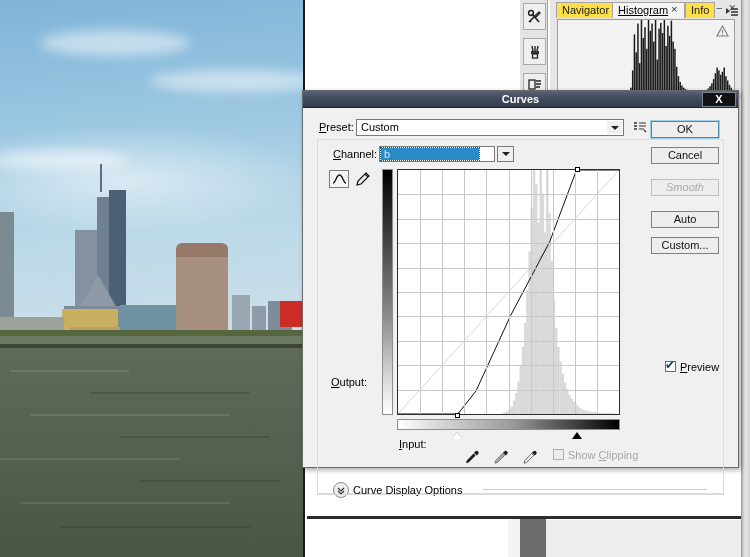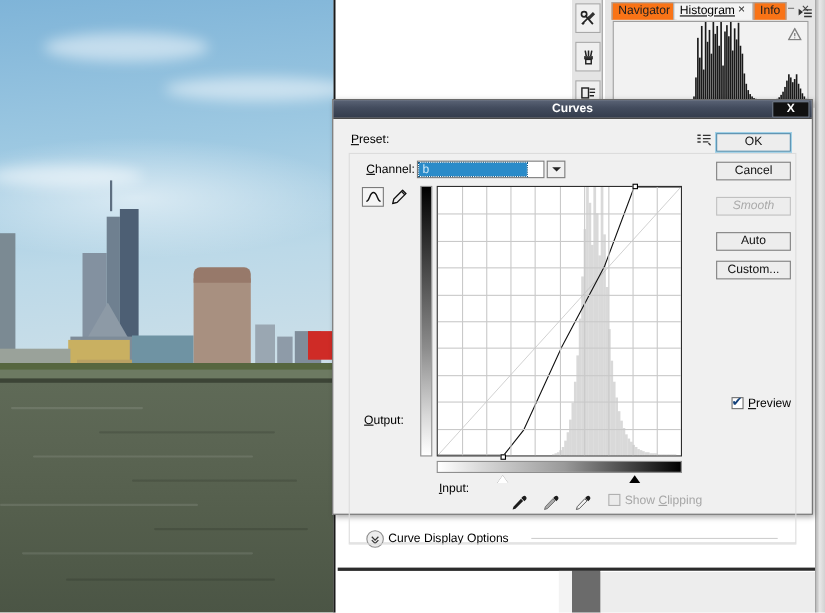--- a/index.html
+++ b/index.html
@@ -36,21 +36,21 @@
   #toolstrip{position:absolute;left:519px;top:0;width:29px;height:100px;
              background:#e4e4e4;border-left:1px solid #fff;border-right:1px solid #9d9d9d;box-sizing:border-box;}
   .tsbtn{position:absolute;left:3px;width:23px;height:27px;background:#efefef;
          border:1px solid #a8a8a8;box-sizing:border-box;display:flex;align-items:center;justify-content:center;}
 
   
   #histpanel{position:absolute;left:549px;top:0;width:192px;height:98px;background:#e6e6e6;
              border-left:1px solid #fff;box-sizing:border-box;}
   #tabrow{position:absolute;left:0;top:2px;width:192px;height:16px;}
   .ptab{position:absolute;top:0;height:16px;line-height:15px;font-size:11px;
-        background:#f97316;border:1px solid #a5a5a5;border-bottom:none;
+        background:#fde047;border:1px solid #a5a5a5;border-bottom:none;
         box-sizing:border-box;padding:0 5px;color:#202020;}
   .ptab.active{background:#f4f4f4;color:#000;text-decoration:underline;}
   #tabclose{position:absolute;top:1px;font-size:11px;color:#333;}
   #panelmenu{position:absolute;right:3px;top:3px;width:16px;height:14px;}
   #panelmin{position:absolute;right:20px;top:0px;font-size:10px;color:#444;}
   #histbody{position:absolute;left:7px;top:19px;width:178px;height:74px;background:#f2f2f2;
             border:1px solid #9e9e9e;box-sizing:border-box;overflow:hidden;}
   #warnicon{position:absolute;right:5px;top:5px;}
 
   
@@ -301,20 +301,26 @@
 <div id="curves">
 
   <div id="titlebar">
     <div id="title">Curves</div>
     <div id="closebtn">X</div>
   </div>
 
   <div id="panelframe"></div>
 
   <div class="lbl" style="left:16px;top:30px;"><span class="u">P</span>reset:</div>
+  <div id="presetSel">
+    <span>Custom</span>
+    <span class="arrowbox">
+        <span class="caret"></span>
+      </span>
+  </div>
   <div id="presetmenu">
     <svg width="14" height="14" viewBox="0 0 14 14">
         <path d="M1 3h3M1 6h3M1 9h3" stroke="#333" stroke-width="1.4"></path>
         <path d="M6 3h7M6 6h7M6 9h5" stroke="#333" stroke-width="1.2"></path>
         <path d="M11 10l2 2" stroke="#333" stroke-width="1.2"></path>
       </svg>
   </div>
 
   <div class="lbl" style="left:30px;top:57px;"><span class="u">C</span>hannel:</div>
   <div id="channelSel">

